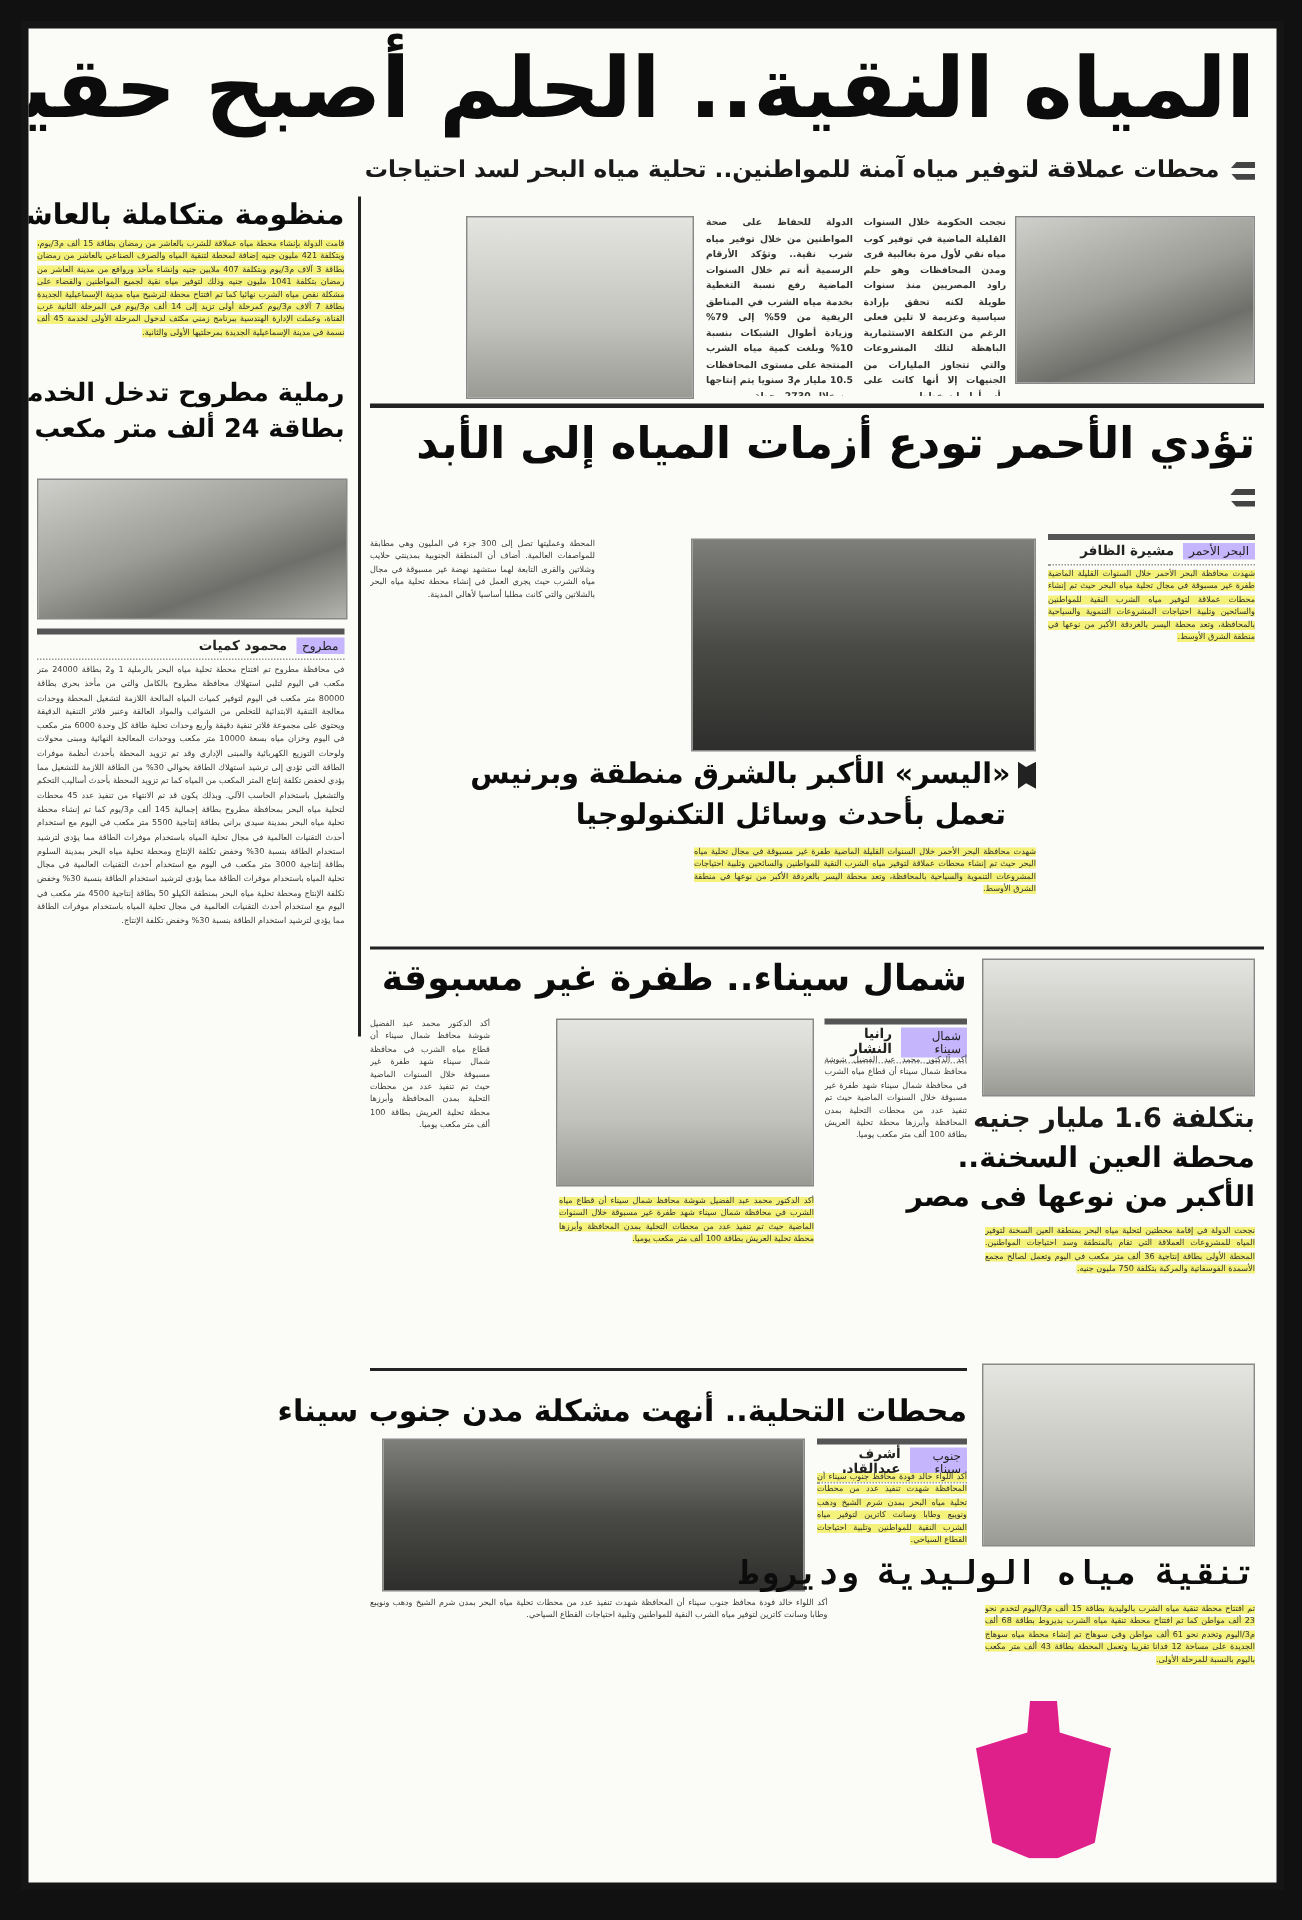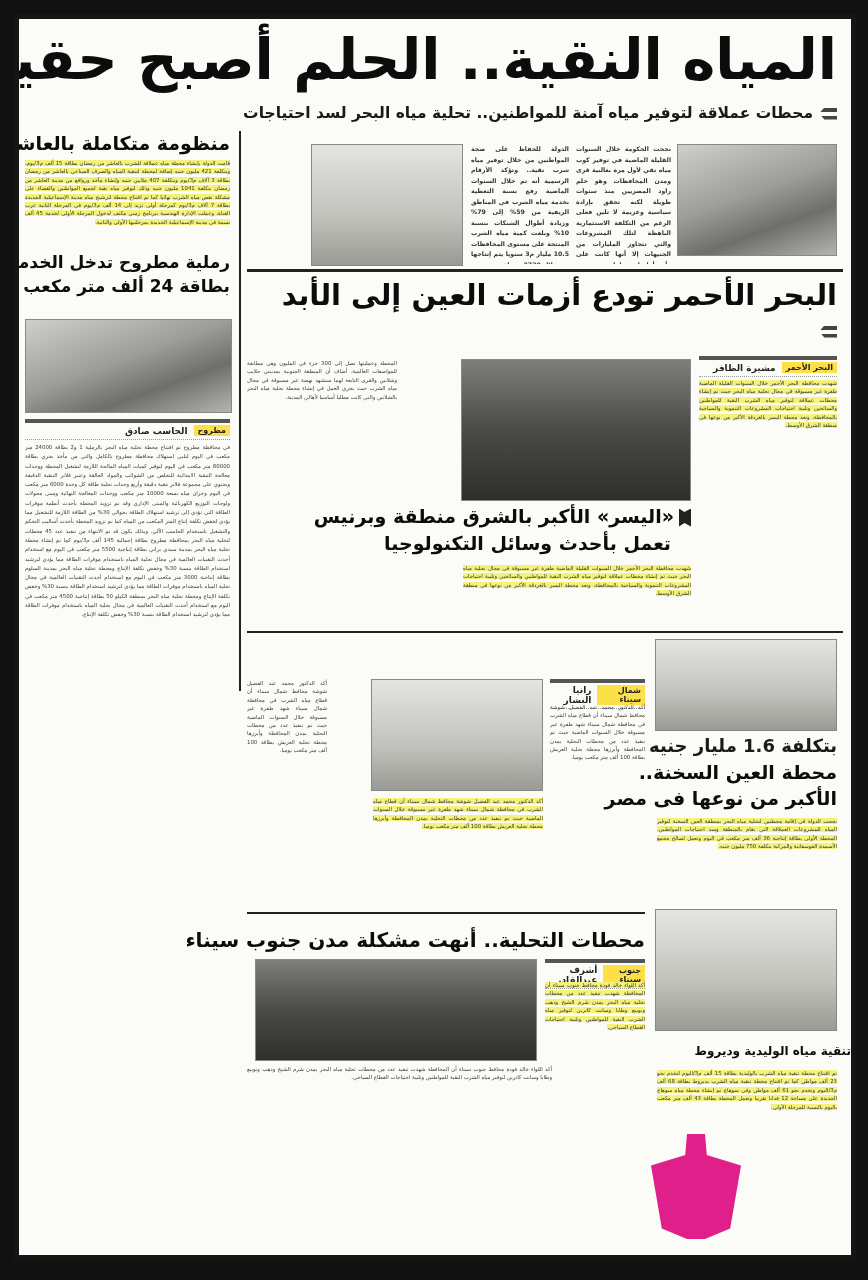--- a/index.html
+++ b/index.html
@@ -37,21 +37,21 @@
   .body-text {
     font-size:5.4px; line-height:8.4px; color:#3a3a3a; text-align:justify;
     font-family:"DejaVu Sans", sans-serif; overflow:hidden;
   }
   .body-text mark { background:#f4f27a; color:#333; }
   .byline {
     display:flex; align-items:center; gap:6px; border-top:4px solid #555;
     border-bottom:1px dotted #999; padding:2px 0 3px 0;
   }
   .tag {
-    background:#fde047; font-size:8px; font-weight:bold; padding:1px 4px; color:#222;
+    background:#c4b5fd; font-size:8px; font-weight:normal; padding:1px 4px; color:#222;
   }
   .author { font-size:9px; font-weight:bold; color:#222; }
   .rule-v { position:absolute; width:2px; background:#222; }
   .rule-h { position:absolute; height:2px; background:#222; }
   .logo-text {
     font-family:"DejaVu Sans", sans-serif; font-weight:bold; font-size:88px;
     color:#111; letter-spacing:-3px; position:relative; z-index:2;
   }
 </style>
 </head>
@@ -75,26 +75,26 @@
   <div class="rule-v" style="left:220px; top:112px; height:560px;"></div>
 
   <div class="abs headline-xl" style="left:6px; width:205px; top:112px; font-size:19px; line-height:24px;">منظومة متكاملة بالعاشر</div>
   <div class="abs body-text" style="left:6px; width:205px; top:140px; height:86px;"><mark>قامت الدولة بإنشاء محطة مياه عملاقة للشرب بالعاشر من رمضان بطاقة 15 ألف م3/يوم، وبتكلفة 421 مليون جنيه إضافة لمحطة لتنقية المياه والصرف الصناعي بالعاشر من رمضان بطاقة 3 آلاف م3/يوم وبتكلفة 407 ملايين جنيه وإنشاء مآخذ وروافع من مدينة العاشر من رمضان بتكلفة 1041 مليون جنيه وذلك لتوفير مياه نقية لجميع المواطنين والقضاء على مشكلة نقص مياه الشرب نهائيا كما تم افتتاح محطة لترشيح مياه مدينة الإسماعيلية الجديدة بطاقة 7 آلاف م3/يوم كمرحلة أولى تزيد إلى 14 ألف م3/يوم في المرحلة الثانية غرب القناة، وعملت الإدارة الهندسية ببرنامج زمني مكثف لدخول المرحلة الأولى لخدمة 45 ألف نسمة في مدينة الإسماعيلية الجديدة بمرحلتيها الأولى والثانية.</mark></div>
 
   <div class="abs headline-xl" style="left:6px; width:205px; top:232px; font-size:17px; line-height:23px;">رملية مطروح تدخل الخدمة</div>
   <div class="abs headline-xl" style="left:6px; width:205px; top:256px; font-size:17px; line-height:23px;">بطاقة 24 ألف متر مكعب يوم</div>
   <div class="abs photo" style="left:6px; width:205px; top:300px; height:92px;"></div>
   <div class="abs byline" style="left:6px; width:205px; top:400px;">
     <span class="tag">مطروح</span>
-    <span class="author">الحاسب صادق</span>
+    <span class="author">محمود كميات</span>
   </div>
   <div class="abs body-text" style="left:6px; width:205px; top:424px; height:245px; line-height:9.3px;">في محافظة مطروح تم افتتاح محطة تحلية مياه البحر بالرملية 1 و2 بطاقة 24000 متر مكعب في اليوم لتلبي استهلاك محافظة مطروح بالكامل والتي من مأخذ بحري بطاقة 80000 متر مكعب في اليوم لتوفير كميات المياه المالحة اللازمة لتشغيل المحطة ووحدات معالجة التنقية الابتدائية للتخلص من الشوائب والمواد العالقة وعنبر فلاتر التنقية الدقيقة ويحتوي على مجموعة فلاتر تنقية دقيقة وأربع وحدات تحلية طاقة كل وحدة 6000 متر مكعب في اليوم وخزان مياه بسعة 10000 متر مكعب ووحدات المعالجة النهائية ومبنى محولات ولوحات التوزيع الكهربائية والمبنى الإداري وقد تم تزويد المحطة بأحدث أنظمة موفرات الطاقة التي تؤدي إلى ترشيد استهلاك الطاقة بحوالي 30% من الطاقة اللازمة للتشغيل مما يؤدي لخفض تكلفة إنتاج المتر المكعب من المياه كما تم تزويد المحطة بأحدث أساليب التحكم والتشغيل باستخدام الحاسب الآلي. وبذلك يكون قد تم الانتهاء من تنفيذ عدد 45 محطات لتحلية مياه البحر بمحافظة مطروح بطاقة إجمالية 145 ألف م3/يوم كما تم إنشاء محطة تحلية مياه البحر بمدينة سيدي براني بطاقة إنتاجية 5500 متر مكعب في اليوم مع استخدام أحدث التقنيات العالمية في مجال تحلية المياه باستخدام موفرات الطاقة مما يؤدي لترشيد استخدام الطاقة بنسبة 30% وخفض تكلفة الإنتاج ومحطة تحلية مياه البحر بمدينة السلوم بطاقة إنتاجية 3000 متر مكعب في اليوم مع استخدام أحدث التقنيات العالمية في مجال تحلية المياه باستخدام موفرات الطاقة مما يؤدي لترشيد استخدام الطاقة بنسبة 30% وخفض تكلفة الإنتاج ومحطة تحلية مياه البحر بمنطقة الكيلو 50 بطاقة إنتاجية 4500 متر مكعب في اليوم مع استخدام أحدث التقنيات العالمية في مجال تحلية المياه باستخدام موفرات الطاقة مما يؤدي لترشيد استخدام الطاقة بنسبة 30% وخفض تكلفة الإنتاج.</div>
 
   <div class="rule-h" style="right:8px; left:228px; top:250px; height:3px;"></div>
-  <div class="abs headline-xl" style="right:14px; top:256px; font-size:29px; line-height:40px;">البحر الأحمر تودع أزمات العين إلى الأبد</div>
+  <div class="abs headline-xl" style="right:14px; top:256px; font-size:29px; line-height:40px;">تؤدي الأحمر تودع أزمات المياه إلى الأبد</div>
   <div class="abs deck" style="right:14px; top:300px; font-size:16px; line-height:24px;">
     <span class="deck-mark"></span>
   </div>
 
   <div class="abs byline" style="right:14px; width:138px; top:337px;">
     <span class="tag">البحر الأحمر</span>
     <span class="author">مشيرة الظافر</span>
   </div>
   <div class="abs body-text" style="right:14px; width:138px; top:360px; height:250px;"><mark>شهدت محافظة البحر الأحمر خلال السنوات القليلة الماضية طفرة غير مسبوقة في مجال تحلية مياه البحر حيث تم إنشاء محطات عملاقة لتوفير مياه الشرب النقية للمواطنين والسائحين وتلبية احتياجات المشروعات التنموية والسياحية بالمحافظة، وتعد محطة اليسر بالغردقة الأكبر من نوعها في منطقة الشرق الأوسط.</mark></div>
 
@@ -102,20 +102,21 @@
   <div class="abs body-text" style="left:228px; width:150px; top:340px; height:270px;">المحطة وعمليتها تصل إلى 300 جزء في المليون وهي مطابقة للمواصفات العالمية. أضاف أن المنطقة الجنوبية بمدينتي حلايب وشلاتين والقرى التابعة لهما ستشهد نهضة غير مسبوقة في مجال مياه الشرب حيث يجري العمل في إنشاء محطة تحلية مياه البحر بالشلاتين والتي كانت مطلبا أساسيا لأهالي المدينة.</div>
 
   <div class="abs headline-xl" style="right:160px; top:485px; font-size:19px; line-height:25px; width:230px;">
     <span style="display:inline-block; width:12px; height:18px; background:#222; margin-left:5px; vertical-align:middle; clip-path:polygon(0 0,45% 20%,100% 0,100% 100%,45% 80%,0 100%);"></span><span>«اليسر» الأكبر بالشرق منطقة وبرنيس</span>
   </div>
   <div class="abs headline-xl" style="right:180px; top:512px; font-size:19px; line-height:25px;">تعمل بأحدث وسائل التكنولوجيا</div>
   <div class="abs body-text" style="right:160px; width:228px; top:545px; height:65px;"><mark>شهدت محافظة البحر الأحمر خلال السنوات القليلة الماضية طفرة غير مسبوقة في مجال تحلية مياه البحر حيث تم إنشاء محطات عملاقة لتوفير مياه الشرب النقية للمواطنين والسائحين وتلبية احتياجات المشروعات التنموية والسياحية بالمحافظة، وتعد محطة اليسر بالغردقة الأكبر من نوعها في منطقة الشرق الأوسط.</mark></div>
 
   <div class="rule-h" style="left:228px; right:8px; top:612px;"></div>
   <div class="abs photo light" style="right:14px; top:620px; width:180px; height:90px;"></div>
+  <div class="abs headline-xl" style="right:206px; top:615px; font-size:24px; line-height:36px;">شمال سيناء.. طفرة غير مسبوقة</div>
   <div class="abs byline" style="right:206px; width:95px; top:660px;">
     <span class="tag">شمال سيناء</span>
     <span class="author">رانيا النشار</span>
   </div>
   <div class="abs body-text" style="right:206px; width:95px; top:684px; height:205px;">أكد الدكتور محمد عبد الفضيل شوشة محافظ شمال سيناء أن قطاع مياه الشرب في محافظة شمال سيناء شهد طفرة غير مسبوقة خلال السنوات الماضية حيث تم تنفيذ عدد من محطات التحلية بمدن المحافظة وأبرزها محطة تحلية العريش بطاقة 100 ألف متر مكعب يوميا.</div>
   <div class="abs photo light" style="right:308px; top:660px; width:170px; height:110px;"></div>
   <div class="abs body-text" style="left:228px; width:80px; top:660px; height:230px;">أكد الدكتور محمد عبد الفضيل شوشة محافظ شمال سيناء أن قطاع مياه الشرب في محافظة شمال سيناء شهد طفرة غير مسبوقة خلال السنوات الماضية حيث تم تنفيذ عدد من محطات التحلية بمدن المحافظة وأبرزها محطة تحلية العريش بطاقة 100 ألف متر مكعب يوميا.</div>
   <div class="abs body-text" style="right:308px; width:170px; top:778px; height:112px;"><mark>أكد الدكتور محمد عبد الفضيل شوشة محافظ شمال سيناء أن قطاع مياه الشرب في محافظة شمال سيناء شهد طفرة غير مسبوقة خلال السنوات الماضية حيث تم تنفيذ عدد من محطات التحلية بمدن المحافظة وأبرزها محطة تحلية العريش بطاقة 100 ألف متر مكعب يوميا.</mark></div>
 
   <div class="abs deck" style="right:14px; top:716px; font-size:18px; line-height:22px;">بتكلفة 1.6 مليار جنيه</div>
@@ -127,20 +128,20 @@
   <div class="abs headline-xl" style="right:206px; top:905px; font-size:20px; line-height:32px;">محطات التحلية.. أنهت مشكلة مدن جنوب سيناء</div>
   <div class="abs byline" style="right:206px; width:100px; top:940px;">
     <span class="tag">جنوب سيناء</span>
     <span class="author">أشرف عبدالقادر</span>
   </div>
   <div class="abs body-text" style="right:206px; width:100px; top:962px; height:150px;"><mark>أكد اللواء خالد فودة محافظ جنوب سيناء أن المحافظة شهدت تنفيذ عدد من محطات تحلية مياه البحر بمدن شرم الشيخ ودهب ونويبع وطابا وسانت كاترين لتوفير مياه الشرب النقية للمواطنين وتلبية احتياجات القطاع السياحي.</mark></div>
   <div class="abs photo dark" style="right:314px; top:940px; width:280px; height:100px;"></div>
   <div class="abs body-text" style="left:228px; width:305px; top:1046px; height:62px;">أكد اللواء خالد فودة محافظ جنوب سيناء أن المحافظة شهدت تنفيذ عدد من محطات تحلية مياه البحر بمدن شرم الشيخ ودهب ونويبع وطابا وسانت كاترين لتوفير مياه الشرب النقية للمواطنين وتلبية احتياجات القطاع السياحي.</div>
 
   <div class="abs photo light" style="right:14px; top:890px; width:180px; height:120px;"></div>
-  <div class="abs headline-xl" style="right:0; top:1018px; font-size:12px; line-height:28px;">تنقية مياه الوليدية وديروط</div>
+  <div class="abs headline-xl" style="right:14px; top:1018px; font-size:22px; line-height:28px;font-family:Liberation Mono, monospace;">تنقية مياه الوليدية وديروط</div>
   <div class="abs body-text" style="right:14px; width:180px; top:1050px; height:58px;"><mark>تم افتتاح محطة تنقية مياه الشرب بالوليدية بطاقة 15 ألف م3/اليوم لتخدم نحو 23 ألف مواطن كما تم افتتاح محطة تنقية مياه الشرب بديروط بطاقة 68 ألف م3/اليوم وتخدم نحو 61 ألف مواطن وفي سوهاج تم إنشاء محطة مياه سوهاج الجديدة على مساحة 12 فدانا تقريبا وتعمل المحطة بطاقة 43 ألف متر مكعب باليوم بالنسبة للمرحلة الأولى.</mark></div>
 
   <div class="abs" style="right:30px; top:1115px; width:250px; height:110px;">
     <div class="abs" style="left:80px; top:0; width:90px; height:105px; background:#e0208a; clip-path:polygon(40% 0,60% 0,62% 20%,100% 30%,88% 90%,60% 100%,40% 100%,12% 90%,0 30%,38% 20%); z-index:1;"></div>
   </div>
 
 </div>
 
 </body></html>

